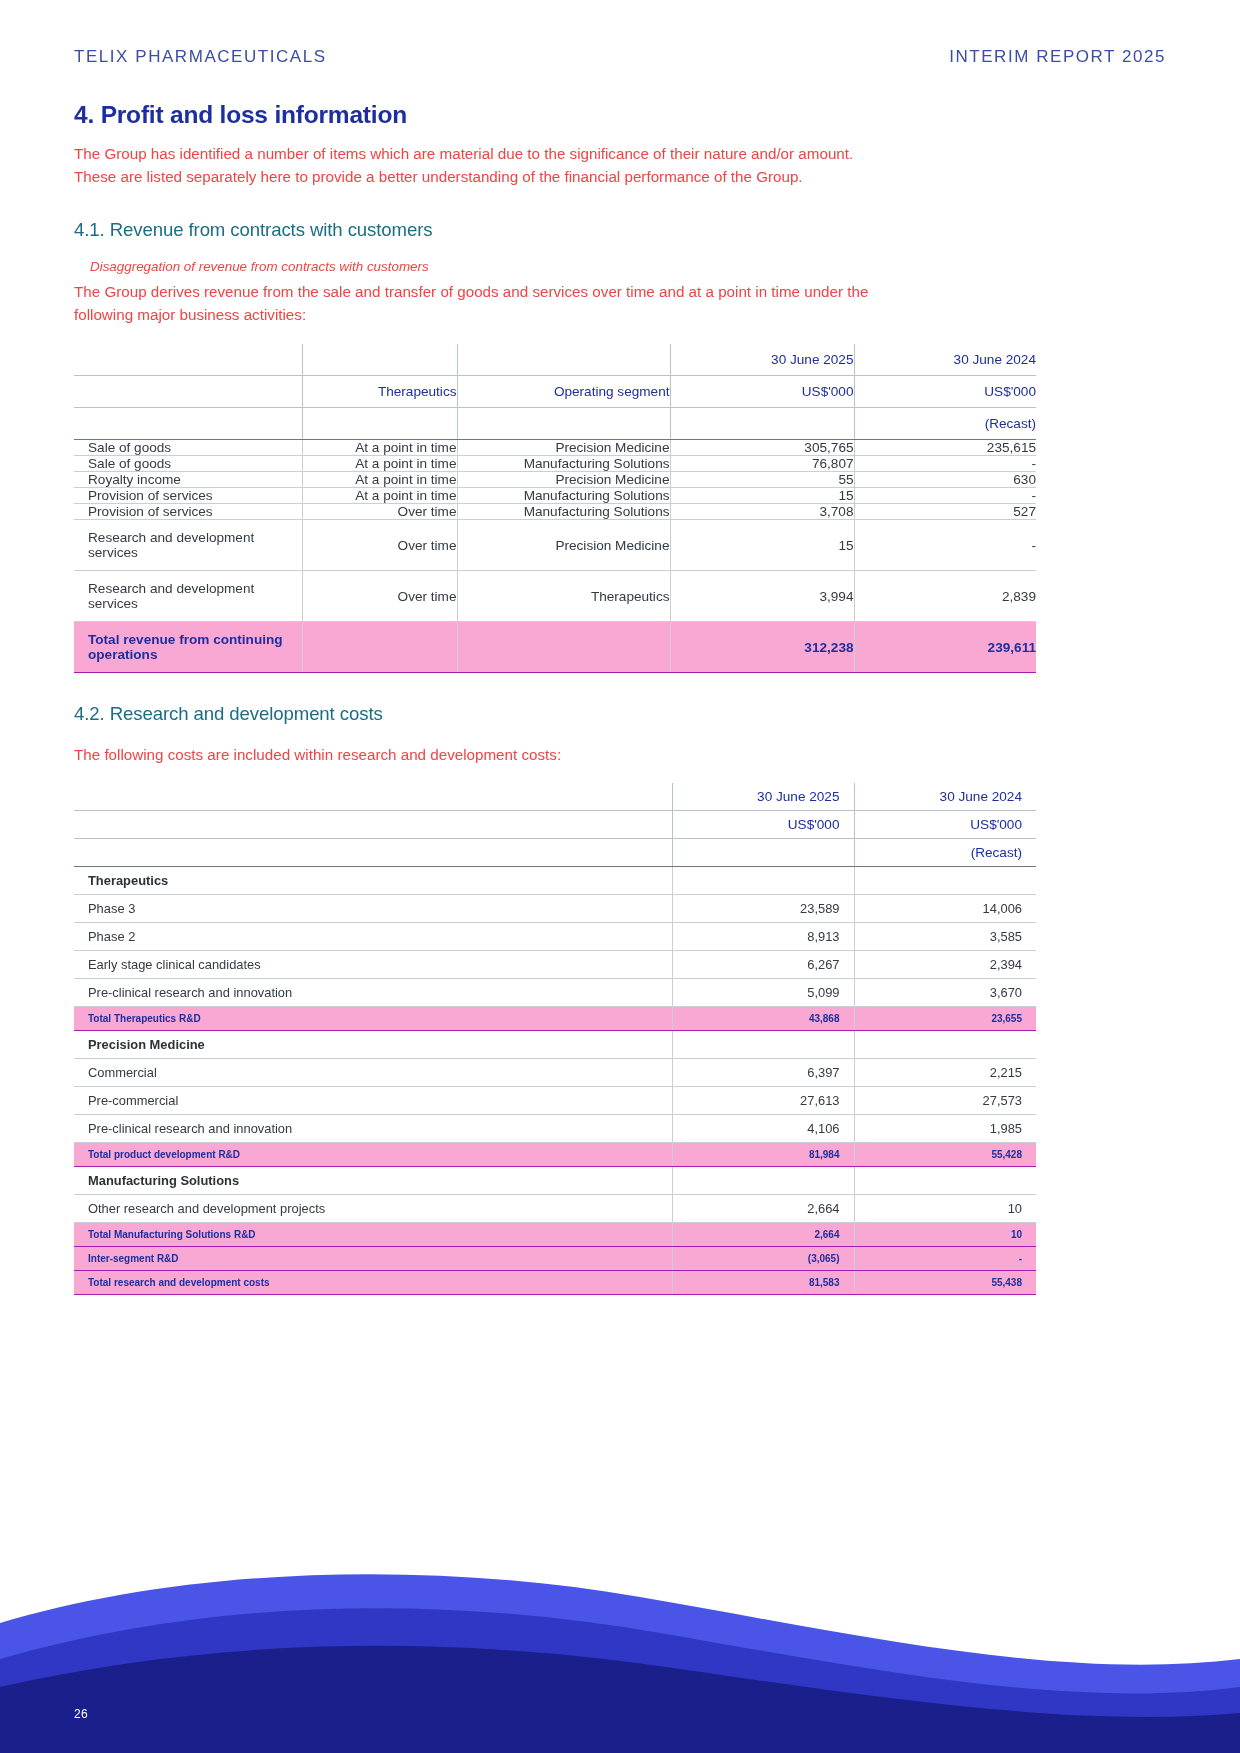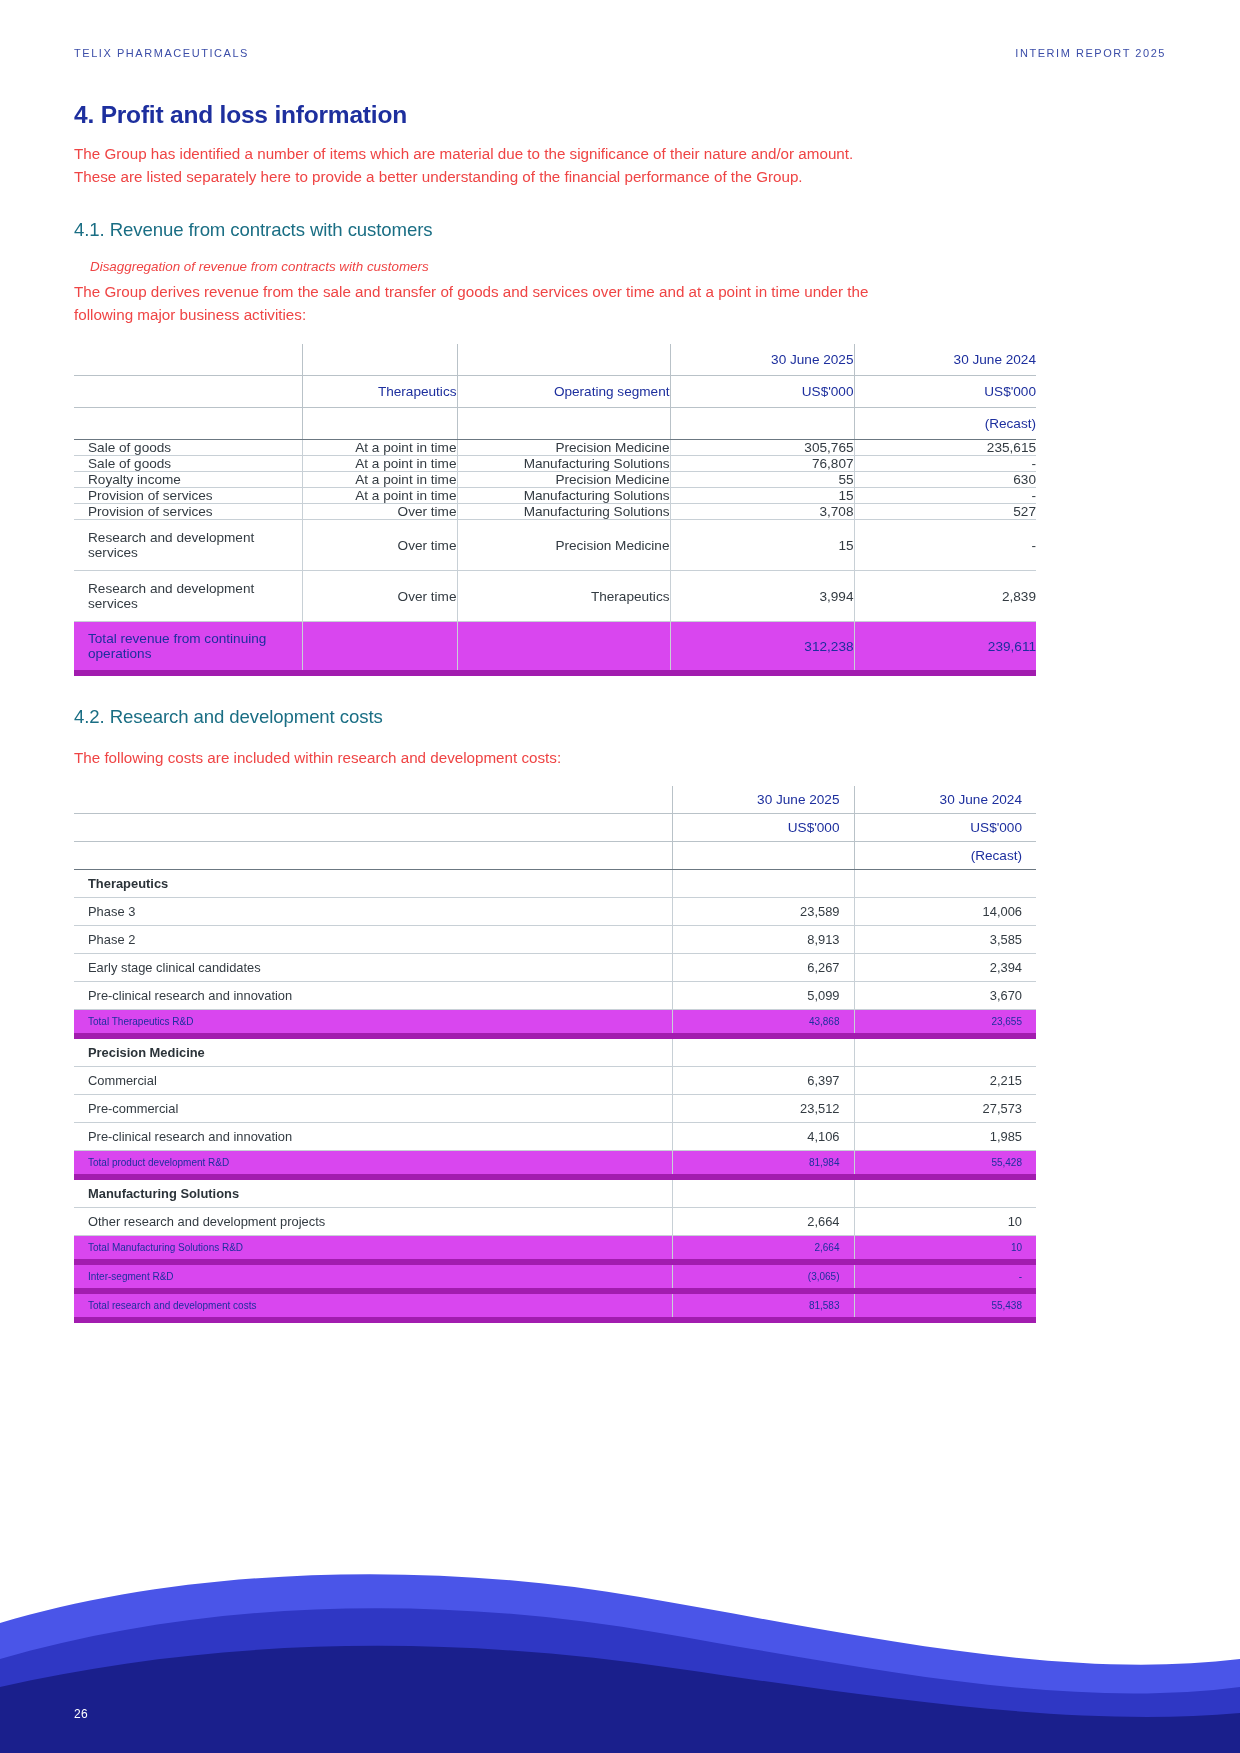--- a/index.html
+++ b/index.html
@@ -23,21 +23,21 @@
 
   
   .runhead {
     position: absolute;
     top: 47px;
     left: 74px;
     right: 74px;
     display: flex;
     justify-content: space-between;
     align-items: baseline;
-    font-size: 11px;
+    font-size: 17px;
     letter-spacing: 1.55px;
     color: #3b4da8;
     font-weight: 400;
   }
   .runhead .rh-right { text-align: right; }
 
   
   .content {
     position: absolute;
     top: 100px;
@@ -119,24 +119,24 @@
     color: #333b42;
     font-size: 13.6px;
   }
   .rowcell.first { border-left: none; padding-left: 14px; text-align: left; }
   .rowcell.num  { text-align: right; }
   .rowcell.ctr  { text-align: right; }
 
   .tall td { height: 51px; }
 
   tr.total-row td {
-    background: #d946ef;
+    background: #f9a8d4;
     color: #1d2f9e;
-    font-weight: 400;
-    border-bottom: 6px solid #a21caf;
+    font-weight: 700;
+    border-bottom: 1px solid #a21caf;
     border-top: 1px solid #b9c2c8;
   }
   tr.total-row td.first { border-left: none; }
 
   
   #table-rd { margin-top: 17px; }
   #table-rd col.d1 { width: 598px; }
   #table-rd col.d2 { width: 182px; }
   #table-rd col.d3 { width: 182px; }
 
@@ -348,21 +348,21 @@
             <td class="rowcell num"></td>
             <td class="rowcell num"></td>
           </tr>
           <tr>
             <td class="rowcell first">Commercial</td>
             <td class="rowcell num">6,397</td>
             <td class="rowcell num">2,215</td>
           </tr>
           <tr>
             <td class="rowcell first">Pre-commercial</td>
-            <td class="rowcell num">23,512</td>
+            <td class="rowcell num">27,613</td>
             <td class="rowcell num">27,573</td>
           </tr>
           <tr>
             <td class="rowcell first">Pre-clinical research and innovation</td>
             <td class="rowcell num">4,106</td>
             <td class="rowcell num">1,985</td>
           </tr>
           <tr class="total-row">
             <td class="rowcell first">Total product development R&amp;D</td>
             <td class="rowcell num">81,984</td>

